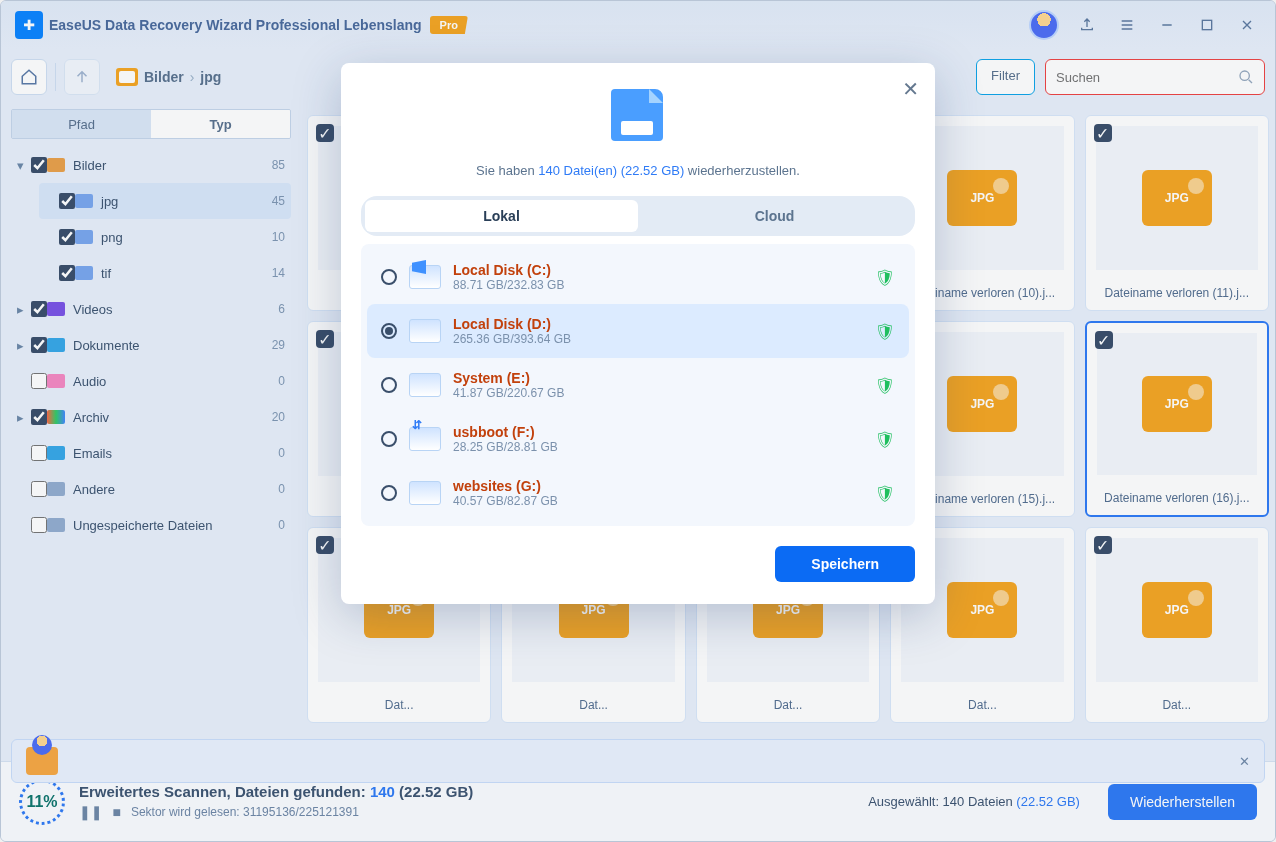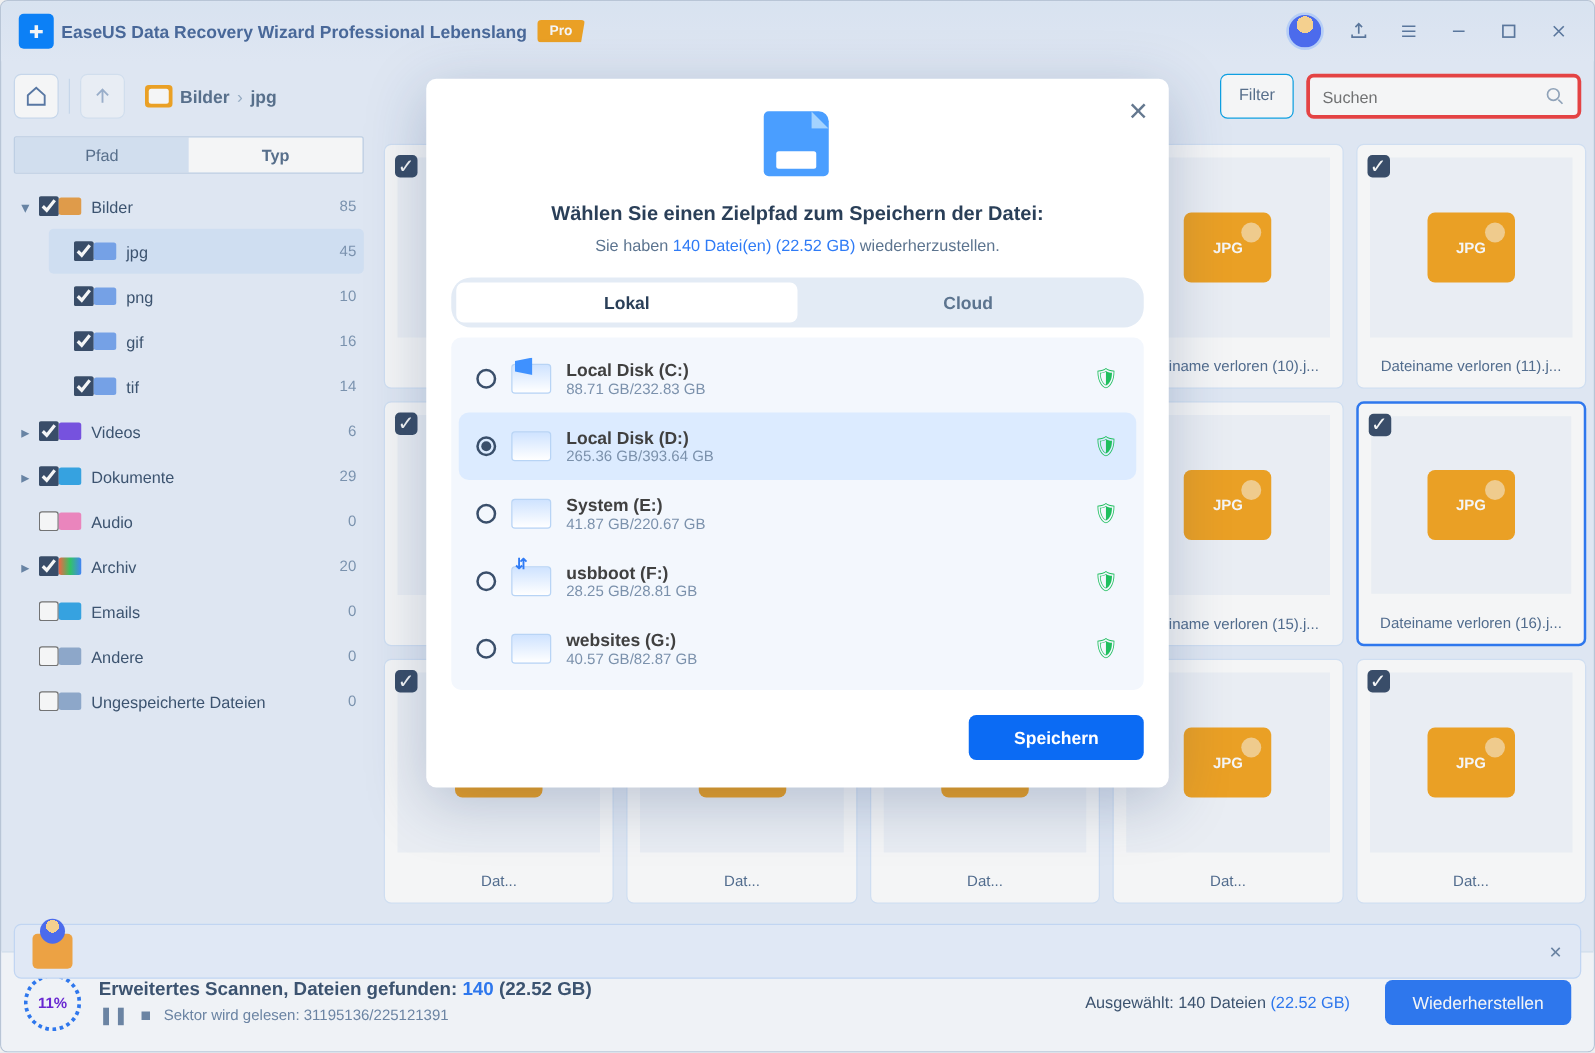--- a/index.html
+++ b/index.html
@@ -17,21 +17,21 @@
 .tb-btn { width: 36px; height: 36px; border: 1px solid #cfdff3; background: #fff; border-radius: 6px; display: flex; align-items: center; justify-content: center; color: #5b7ba8; cursor: pointer; }
 .tb-btn.disabled { opacity: .5; cursor: default; }
 .tb-sep { width: 1px; height: 28px; background: #cfdff3; }
 .breadcrumbs { display: flex; align-items: center; gap: 6px; margin-left: 8px; font-size: 14px; color: #5a728f; }
 .bc-folder-icon { width: 22px; height: 18px; background: #f5a623; border-radius: 3px; position:relative; }
 .bc-folder-icon::before { content:""; position:absolute; inset:3px; background:#fff; border-radius:2px; }
 .bc-item { font-weight: 600; }
 .bc-sep { color: #9bb1c9; }
 .toolbar-right { margin-left: auto; display: flex; gap: 10px; }
 .filter-btn { padding: 8px 14px; background: #fff; border: 1px solid #0ea5e9; border-radius: 6px; font-size: 13px; color: #5a728f; cursor: pointer; }
-.search-box { width: 220px; height: 36px; background: #fff; border: 3px solid #ef4444; border-radius: 6px; display: flex; align-items: center; padding: 0 10px; color: #96a9bf; font-size: 13px; }
+.search-box { width: 220px; height: 36px; background: #fff; border: 1px solid #ef4444; border-radius: 6px; display: flex; align-items: center; padding: 0 10px; color: #96a9bf; font-size: 13px; }
 .search-box input { border: none; outline: none; flex: 1; background: transparent; font-size: 13px; }
 .content { display: flex; height: calc(100% - 48px - 56px - 80px); }
 .sidebar { width: 300px; padding: 4px 10px; overflow-y: auto; }
 .tabs { display: flex; border: 1px solid #c6d6eb; border-radius: 2px; overflow: hidden; height: 30px; margin-bottom: 8px; }
 .tab { flex: 1; display: flex; align-items: center; justify-content: center; font-size: 13px; color: #5a728f; cursor: pointer; background: #dbe7f7; }
 .tab.active { background: #fff; font-weight: 600; }
 .tree-item { display: flex; align-items: center; height: 36px; padding: 0 6px; font-size: 13px; color: #3e5572; border-radius: 4px; cursor: pointer; }
 .tree-item.selected { background: #d9e7fa; }
 .tree-item .chev { width: 14px; display: inline-block; color: #6c88a9; }
 .folder-icon { width: 18px; height: 14px; background: #f7a844; border-radius: 2px; margin-right: 8px; }
@@ -47,21 +47,21 @@
 .tree-children { padding-left: 28px; }
 .thumbs { flex: 1; padding: 10px 6px; overflow-y: auto; display: grid; grid-template-columns: repeat(5, 1fr); grid-auto-rows: 196px; gap: 10px 10px; }
 .thumb-card { background: #fff; border: 1px solid #d9e7fa; border-radius: 6px; position: relative; display:flex; flex-direction:column; }
 .thumb-card.sel { border: 2px solid #2f7bf6; }
 .thumb-chk { position: absolute; top: 8px; left: 8px; width: 18px; height: 18px; background: #3a4f6b; border-radius: 4px; display:flex; align-items:center; justify-content:center; color:#fff; }
 .thumb-img { flex: 1; margin: 10px; background: #f4f7fc; display:flex; align-items:center; justify-content:center; }
 .thumb-jpg { width: 70px; height: 56px; background: #f5a623; border-radius: 6px; display:flex; align-items:center; justify-content:center; color:#fff; font-weight:700; font-size:12px; position:relative; }
 .thumb-jpg::after { content:""; position:absolute; width:16px; height:16px; background:#fff; border-radius:50%; top:8px; right:8px; opacity:.5; }
 .thumb-label { font-size: 12px; color: #546f91; padding: 6px 10px 10px; white-space: nowrap; overflow: hidden; text-overflow: ellipsis; text-align:center; }
 .footer { position: absolute; bottom: 0; left: 0; right: 0; height: 80px; background: #fafcff; border-top: 1px solid #d6e3f3; display: flex; align-items: center; padding: 0 18px; gap: 14px; }
-.progress-ring { width: 46px; height: 46px; border-radius: 50%; border: 3px dotted #2f7bf6; display: flex; align-items: center; justify-content: center; font-size: 12px; color: #6d28d9; font-weight:700;text-align:center; }
+.progress-ring { width: 46px; height: 46px; border-radius: 50%; border: 3px dotted #2f7bf6; display: flex; align-items: center; justify-content: center; font-size: 16px; color: #0f766e; font-weight:700;text-align:center; }
 .scan-info { font-size: 13px; color: #3e5572; }
 .scan-title { font-weight: 700; font-size:15px; }
 .scan-count { color: #2f7bf6; }
 .scan-sub { color: #6f88a8; font-size: 12px; margin-top: 4px; display:flex; align-items:center; gap:10px;}
 .scan-sub .ctrl { font-size: 14px; }
 .footer-spacer { flex: 1; }
 .sel-info { font-size: 13px; color: #3e5572; }
 .recover-btn { background: #2f7bf6; color: #fff; padding: 10px 22px; border-radius: 6px; font-size: 14px; cursor: pointer; margin-left: 14px; }
 .notice-bar { position: absolute; bottom: 58px; left: 10px; right: 10px; height: 44px; background: #eaf2fe; border: 1px solid #cadefb; border-radius: 6px; display: flex; align-items: center; padding: 0 14px; font-size: 13px; color: #3e5572; z-index: 5; }
 .notice-icon { width: 32px; height: 28px; background: #f7a844; border-radius: 4px; margin-right: 12px; position:relative; }
@@ -84,21 +84,21 @@
 .disk-list { background: #f3f7fd; border-radius: 8px; padding: 6px; max-height: 300px; overflow-y: auto; position:relative; }
 .disk-list::-webkit-scrollbar { width: 6px; }
 .disk-list::-webkit-scrollbar-thumb { background:#c7d7ec; border-radius:3px; }
 .disk-row { display: flex; align-items: center; padding: 12px 14px; border-radius: 8px; cursor: pointer; gap: 12px; }
 .disk-row.sel { background: #dcebff; }
 .radio { width: 16px; height: 16px; border: 2px solid #3a4f6b; border-radius: 50%; display: flex; align-items: center; justify-content: center; }
 .radio.on::after { content:""; width:8px; height:8px; background:#3a4f6b; border-radius:50%; }
 .disk-icon { width: 32px; height: 24px; background: linear-gradient(#cfe3ff,#fff); border: 1px solid #b8d4f5; border-radius: 3px; position:relative; }
 .disk-icon.win::before { content:""; position:absolute; top:-6px; left:2px; width:14px; height:14px; background:#3f91ff; clip-path: polygon(0 20%, 100% 0, 100% 100%, 0 80%);}
 .disk-icon.usb::before { content:"⇵"; position:absolute; top:-10px; left:2px; color:#2f7bf6; font-size:12px; font-weight:700;}
-.disk-name { font-size: 14px; color: #404040; font-weight:600; }
+.disk-name { font-size: 14px; color: #c2410c; font-weight:600; }
 .disk-size { font-size: 12px; color: #7b91ac; }
 .disk-shield { margin-left: auto; color: #1fbf5e; }
 .modal-actions { display: flex; justify-content: flex-end; margin-top: 20px; }
 .save-btn { background: #0b6bf4; color: #fff; padding: 10px 36px; border-radius: 6px; font-size: 14px; cursor: pointer; font-weight:600; }
 input[type="checkbox"] { accent-color: #3a4f6b; width:16px; height:16px; }
 </style>
 </head>
 <body>
 
 <div class="app-window">
@@ -191,27 +191,20 @@
               <span class="chev"></span>
     <input type="checkbox" checked="" style="">
     <span class="folder-icon blue"></span>
     <span class="tree-label">png</span>
     <span class="tree-count">10</span>
             </div>
             <div class="tree-item" style="padding-left: 6px;">
               <span class="chev"></span>
     <input type="checkbox" checked="" style="">
     <span class="folder-icon blue"></span>
-    <span class="tree-label">gif</span>
-    <span class="tree-count">16</span>
-            </div>
-            <div class="tree-item" style="padding-left: 6px;">
-              <span class="chev"></span>
-    <input type="checkbox" checked="" style="">
-    <span class="folder-icon blue"></span>
     <span class="tree-label">tif</span>
     <span class="tree-count">14</span>
             </div>
           </div>
           <div class="tree-item" style="padding-left: 6px;">
             <span class="chev">▸</span>
     <input type="checkbox" checked="" style="">
     <span class="folder-icon purple"></span>
     <span class="tree-label">Videos</span>
     <span class="tree-count">6</span>
@@ -392,21 +385,20 @@
     </div>
     <div class="recover-btn">Wiederherstellen</div>
   </div>
 
   <div class="modal-backdrop">
     <div class="modal">
       <div class="modal-close">✕</div>
       <div class="modal-icon">
           <div class="floppy"></div>
         </div>
-      <div class="modal-title">Wählen Sie einen Zielpfad zum Speichern der Datei:</div>
       <div class="modal-sub">
         <span>Sie haben </span><span class="hl">140 Datei(en) (22.52 GB) </span><span>wiederherzustellen.</span>
       </div>
       <div class="seg">
         <div class="seg-item active">Lokal</div>
         <div class="seg-item">Cloud</div>
       </div>
       <div class="disk-list" id="disks">
           <div class="disk-row">
             <span class="radio "></span>

